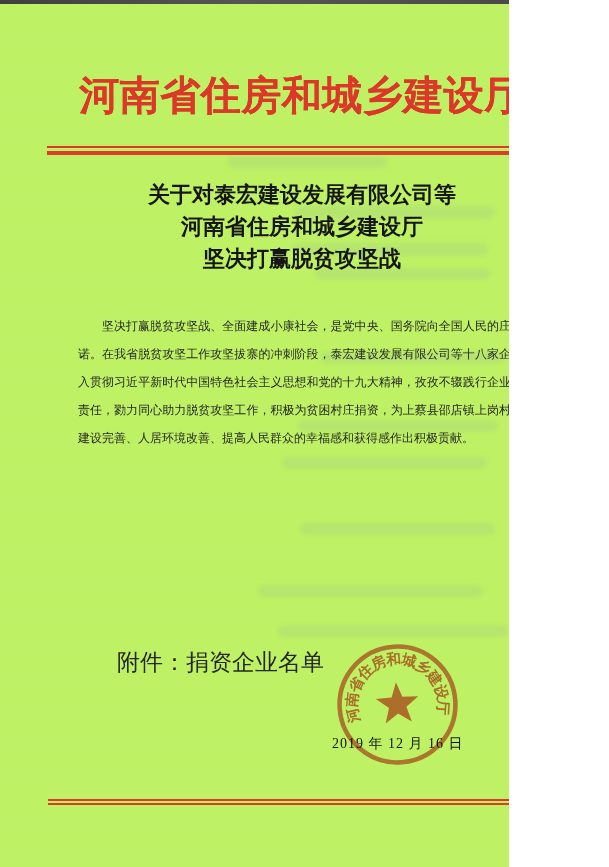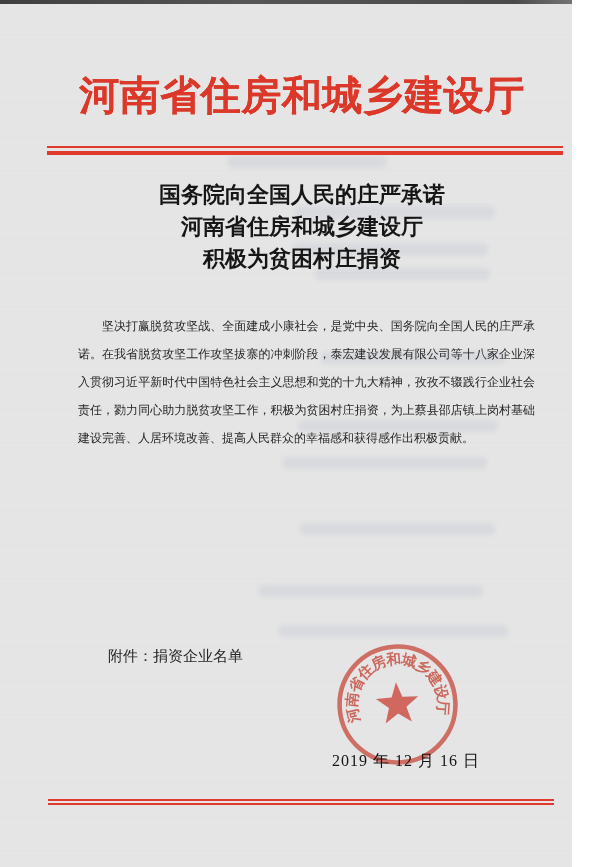--- a/index.html
+++ b/index.html
@@ -1,18 +1,18 @@
 <!DOCTYPE html>
 <html><head>
 <meta charset="utf-8">
 <style>
   html,body{margin:0;padding:0;background:#ffffff;}
   .page{
-    position:relative;width:572px;height:867px;overflow:hidden;
-    background:#e5e5e5;
+    position:relative;width:509px;height:867px;overflow:hidden;
+    background:#bef264;
     font-family:"Liberation Serif","DejaVu Serif",serif;
   }
   
   .page::before{
     content:"";position:absolute;inset:0;pointer-events:none;
     background:repeating-linear-gradient(
       to bottom,
       rgba(170,180,200,0.05) 0px, rgba(170,180,200,0.05) 1px,
       transparent 1px, transparent 34px);
   }
@@ -42,26 +42,26 @@
     position:absolute;top:179px;left:0;width:604px;text-align:center;
     font-size:22px;font-weight:bold;color:#161616;line-height:32px;
   }
   
   .doc-body{
     position:absolute;top:312px;left:78px;width:457px;
     font-size:12px;line-height:28px;color:#262626;text-align:justify;
   }
   .doc-body p{margin:0;text-indent:2em;}
   .attachment-line{
-    position:absolute;top:647px;left:78px;width:457px;
-    font-size:15px;color:#262626;text-indent:2em;
+    position:absolute;top:647px;left:71px;width:457px;
+    font-size:23px;color:#262626;text-indent:2em;
   }
   .date-line{
-    position:absolute;top:751px;left:332px;
-    font-size:16px;color:#151515;letter-spacing:1px;z-index:2;
+    position:absolute;top:735px;left:332px;
+    font-size:14px;color:#151515;letter-spacing:1px;z-index:2;
   }
   
   .seal{
     position:absolute;left:333px;top:640px;width:129px;height:129px;
     mix-blend-mode:multiply;opacity:0.85;z-index:3;
     transform:rotate(-4deg);
   }
   .footer-rule{
     position:absolute;top:799px;left:48px;width:506px;height:2px;
     border-top:2px solid #e03a2c;border-bottom:2px solid #e03a2c;
@@ -84,23 +84,23 @@
   <div class="ghost" style="left:298px;top:420px;width:200px;height:12px"></div>
   <div class="ghost" style="left:282px;top:457px;width:205px;height:12px"></div>
   <div class="ghost" style="left:300px;top:523px;width:195px;height:12px"></div>
   <div class="ghost" style="left:258px;top:585px;width:225px;height:12px"></div>
   <div class="ghost" style="left:278px;top:625px;width:230px;height:12px"></div>
 
   <div class="agency-header">河南省住房和城乡建设厅</div>
   <div class="header-rule"></div>
 
   <div class="doc-title">
-    <div>国务院向全国人民的庄严承诺</div>
+    <div>关于对泰宏建设发展有限公司等</div>
     <div>河南省住房和城乡建设厅</div>
-    <div>积极为贫困村庄捐资</div>
+    <div>坚决打赢脱贫攻坚战</div>
   </div>
 
   <div class="doc-body">
     <p>坚决打赢脱贫攻坚战、全面建成小康社会，是党中央、国务院向全国人民的庄严承诺。在我省脱贫攻坚工作攻坚拔寨的冲刺阶段，泰宏建设发展有限公司等十八家企业深入贯彻习近平新时代中国特色社会主义思想和党的十九大精神，孜孜不辍践行企业社会责任，勠力同心助力脱贫攻坚工作，积极为贫困村庄捐资，为上蔡县邵店镇上岗村基础建设完善、人居环境改善、提高人民群众的幸福感和获得感作出积极贡献。</p>
   </div>
 
   <div class="attachment-line">附件：捐资企业名单</div>
 
   <div class="date-line">2019 年 12 月 16 日</div>
 

